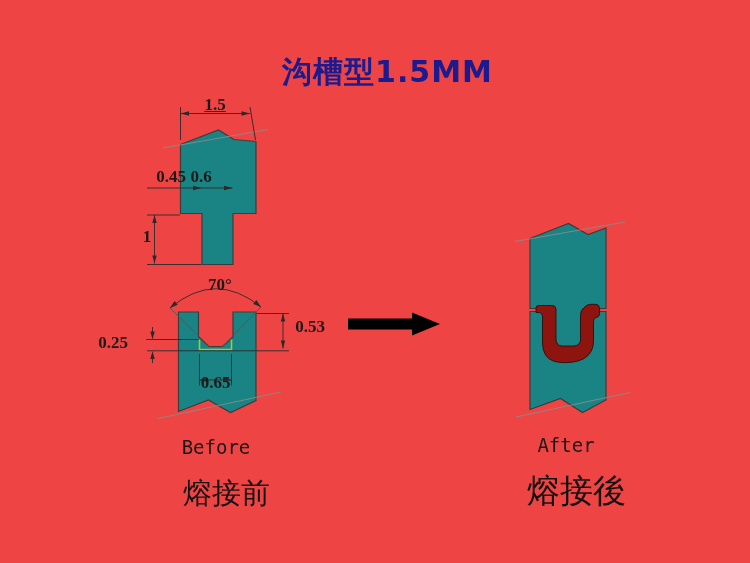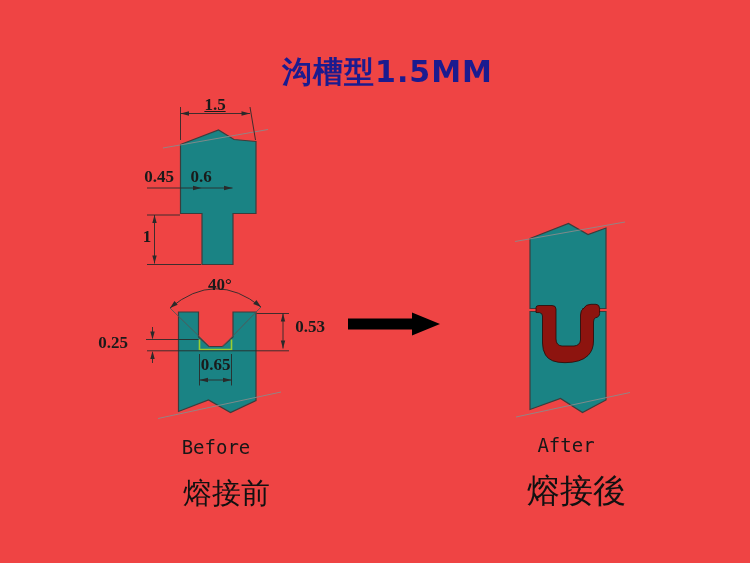--- a/index.html
+++ b/index.html
@@ -105,27 +105,27 @@
          L593.5,341 Q593.5,350 588,355.5
          Q581,362.5 565,362.7
          Q550,362.7 545.5,355
          Q542.5,350 542.5,343
          L542.5,316 Q542.5,313.2 539.5,312.6 Z" fill="#8d140f"></path>
   </svg>
 
   <div class="txt title" style="left:250px;top:52px;width:275px;">沟槽型1.5MM</div>
 
   <div class="txt dim" style="left:193px;top:96px;width:44px;text-decoration:underline;">1.5</div>
-  <div class="txt dim" style="left:136px;top:168px;width:46px;">0.45</div>
+  <div class="txt dim" style="left:148px;top:168px;width:46px;">0.45</div>
   <div class="txt dim" style="left:179px;top:168px;width:44px;">0.6</div>
   <div class="txt dim" style="left:136px;top:228px;width:22px;">1</div>
-  <div class="txt dim" style="left:197px;top:276px;width:46px;">40°</div>
+  <div class="txt dim" style="left:197px;top:276px;width:46px;">70°</div>
   <div class="txt dim" style="left:286px;top:318px;width:48px;">0.53</div>
   <div class="txt dim" style="left:89px;top:334px;width:48px;">0.25</div>
-  <div class="txt dim" style="left:192px;top:356px;width:47px;">0.65</div>
+  <div class="txt dim" style="left:192px;top:374px;width:47px;">0.65</div>
 
   <div class="txt label-en" style="left:158px;top:438px;width:116px;">Before</div>
   <div class="txt label-zh zh-before" style="left:150px;top:479px;width:120px;">熔接前</div>
 
   <div class="txt label-en" style="left:508px;top:436px;width:116px;">After</div>
   <div class="txt label-zh zh-after" style="left:500px;top:474px;width:126px;">熔接後</div>
 
 </div>
 
 </body></html>

